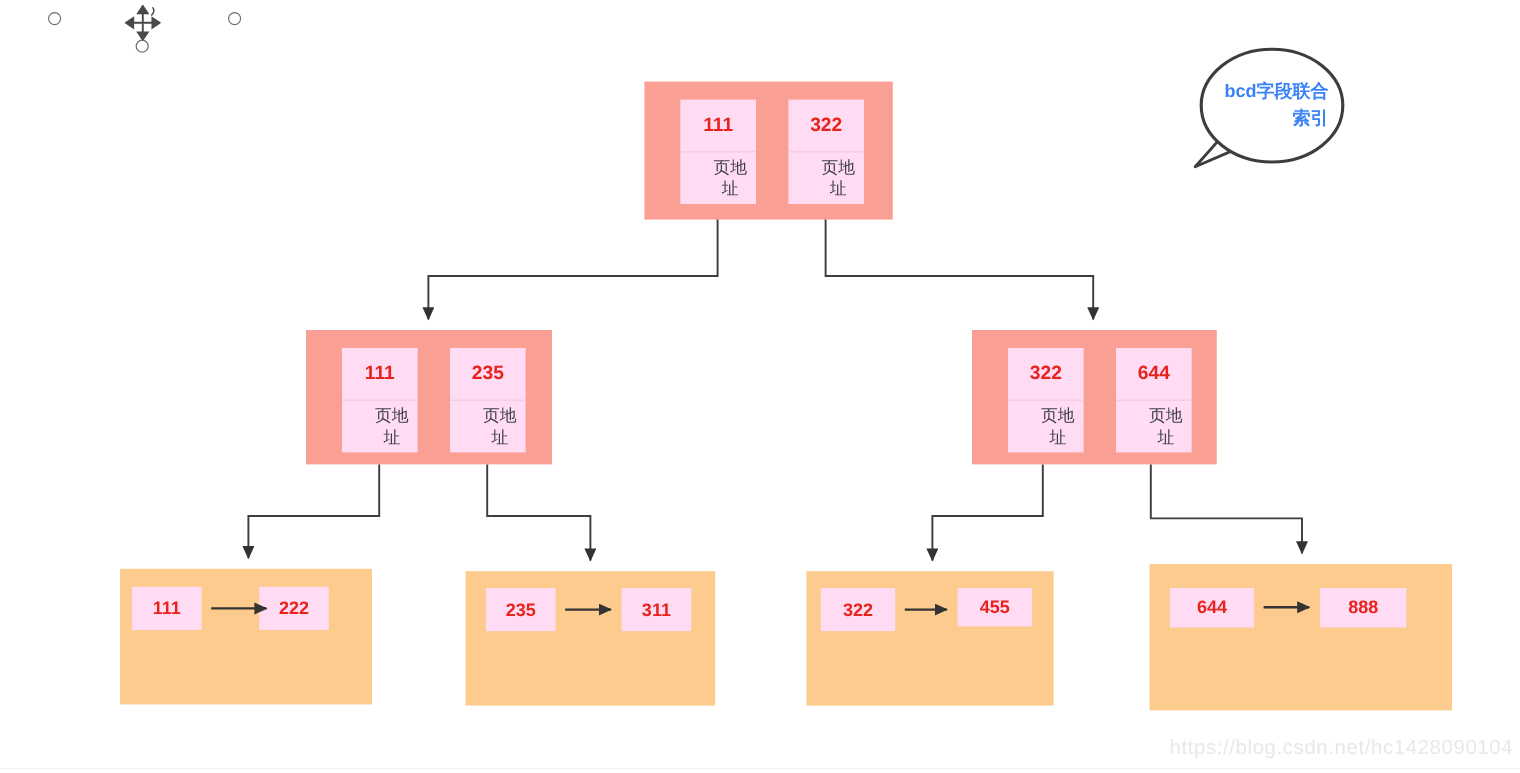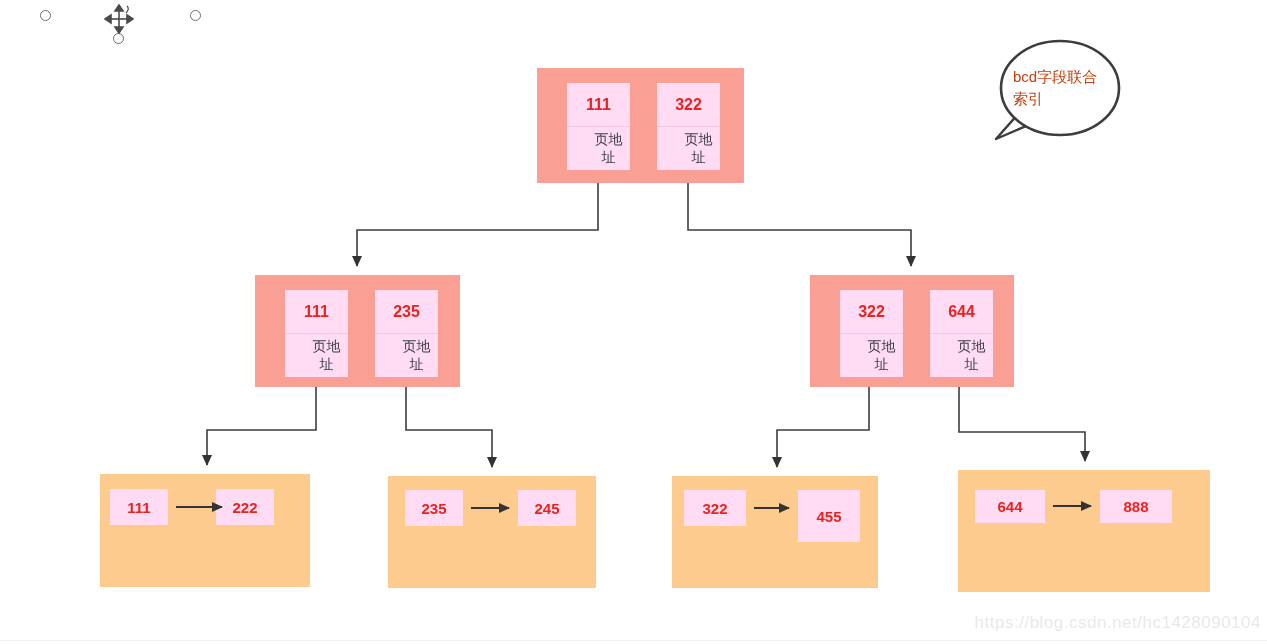--- a/index.html
+++ b/index.html
@@ -42,21 +42,21 @@
     font-size:15px;display:flex;align-items:center;justify-content:center;
   }
   #leaf-1{left:100px;top:474px;width:210px;height:113px;}
   #leaf-2{left:388px;top:476px;width:208px;height:112px;}
   #leaf-3{left:672px;top:476px;width:206px;height:112px;}
   #leaf-4{left:958px;top:470px;width:252px;height:122px;}
   
   .bubble-svg{position:absolute;left:985px;top:35px;z-index:4;}
   .bubble-text{
     position:absolute;left:1013px;top:66px;width:94px;z-index:5;
-    text-align:left;font-size:15px;line-height:1.45;color:#c2410c;
+    text-align:right;font-size:15px;line-height:1.45;color:#3b82f6;font-weight:bold;
   }
   
   .watermark{
     position:absolute;right:6px;top:613px;z-index:3;
     font-size:17px;color:#e8e8e8;letter-spacing:0.5px;
   }
   .footer-line{position:absolute;left:0;top:640px;width:100%;height:1px;background:#f2f2f2;z-index:1;}
 </style>
 </head>
 <body>
@@ -122,25 +122,25 @@
         </div>
     </div>
   </div>
 
   <div class="leaf" id="leaf-1">
     <div class="kv" style="left:10px;top:15px;width:58px;height:36px;">111</div>
     <div class="kv" style="left:116px;top:15px;width:58px;height:36px;">222</div>
   </div>
   <div class="leaf" id="leaf-2">
     <div class="kv" style="left:17px;top:14px;width:58px;height:36px;">235</div>
-    <div class="kv" style="left:130px;top:14px;width:58px;height:36px;">245</div>
+    <div class="kv" style="left:130px;top:14px;width:58px;height:36px;">311</div>
   </div>
   <div class="leaf" id="leaf-3">
     <div class="kv" style="left:12px;top:14px;width:62px;height:36px;">322</div>
-    <div class="kv" style="left:126px;top:14px;width:62px;height:52px;">455</div>
+    <div class="kv" style="left:126px;top:14px;width:62px;height:32px;">455</div>
   </div>
   <div class="leaf" id="leaf-4">
     <div class="kv" style="left:17px;top:20px;width:70px;height:33px;">644</div>
     <div class="kv" style="left:142px;top:20px;width:72px;height:33px;">888</div>
   </div>
 
   <svg class="bubble-svg" width="160" height="120">
     <path d="M 34,78 L 11,104 L 48,88 Z" fill="#ffffff" stroke="#3d3d3d" stroke-width="2.4" stroke-linejoin="round"></path>
     <ellipse cx="75" cy="53" rx="59" ry="47" fill="#ffffff" stroke="#3d3d3d" stroke-width="2.6"></ellipse>
   </svg>

